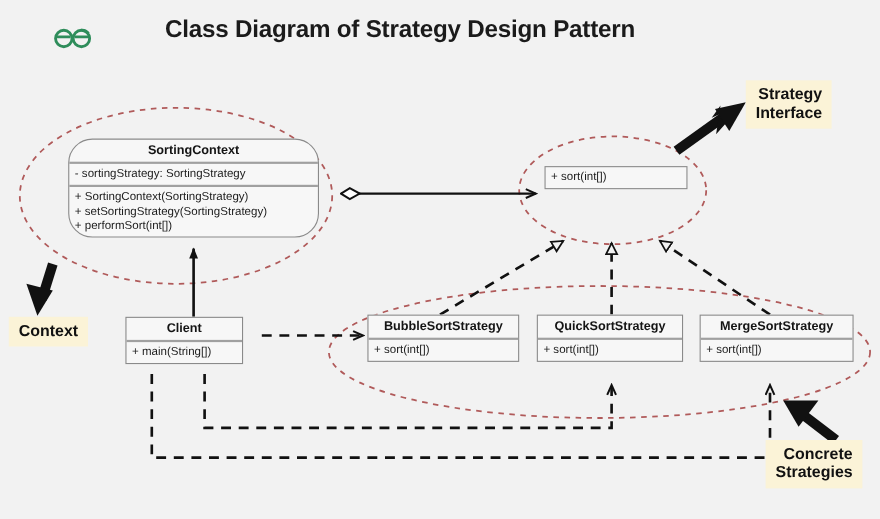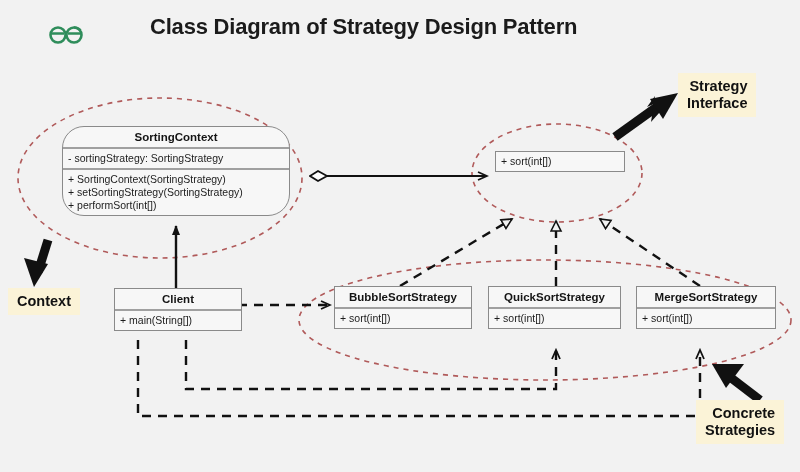--- a/index.html
+++ b/index.html
@@ -169,21 +169,21 @@
       <div class="uml-line">+ performSort(int[])</div>
     </div>
   </div>
 
   <div class="uml-box" style="left:495px; top:151px; width:130px;">
     <div class="uml-section last">
       <div class="uml-line">+ sort(int[])</div>
     </div>
   </div>
 
-  <div class="uml-box" style="left:114px; top:288px; width:128px;">
+  <div class="uml-box" style="left:114px; top:288px; width:107px;">
     <div class="uml-title">Client</div>
     <div class="uml-section last">
       <div class="uml-line">+ main(String[])</div>
     </div>
   </div>
 
   <div class="uml-box" style="left:334px; top:286px; width:138px;">
     <div class="uml-title">BubbleSortStrategy</div>
     <div class="uml-section last">
       <div class="uml-line">+ sort(int[])</div>

